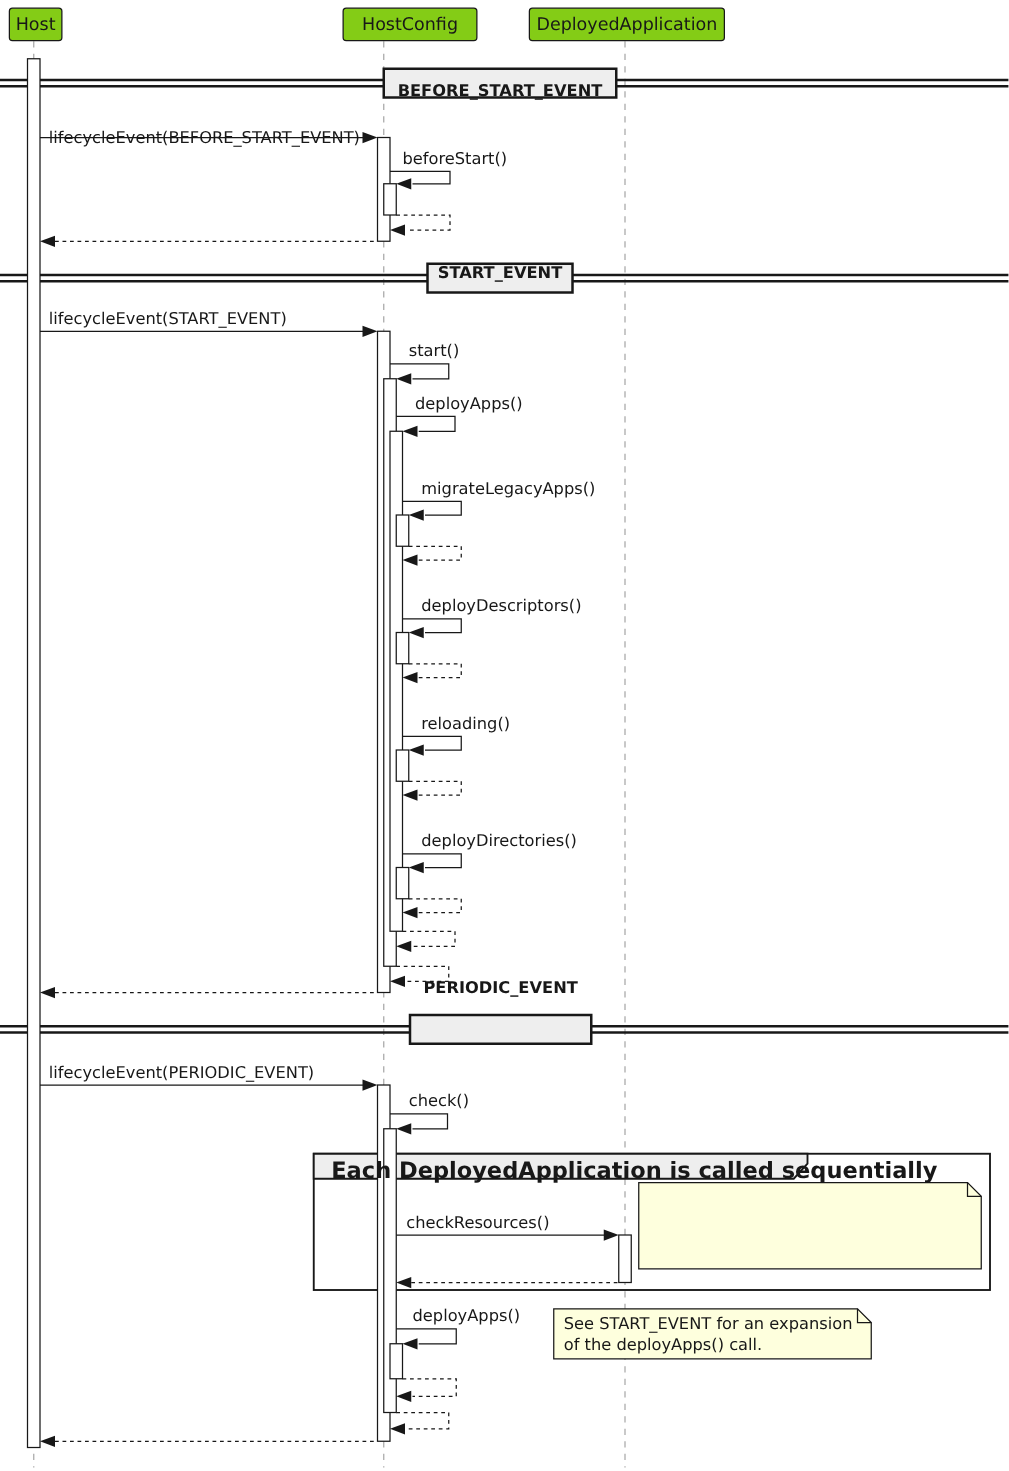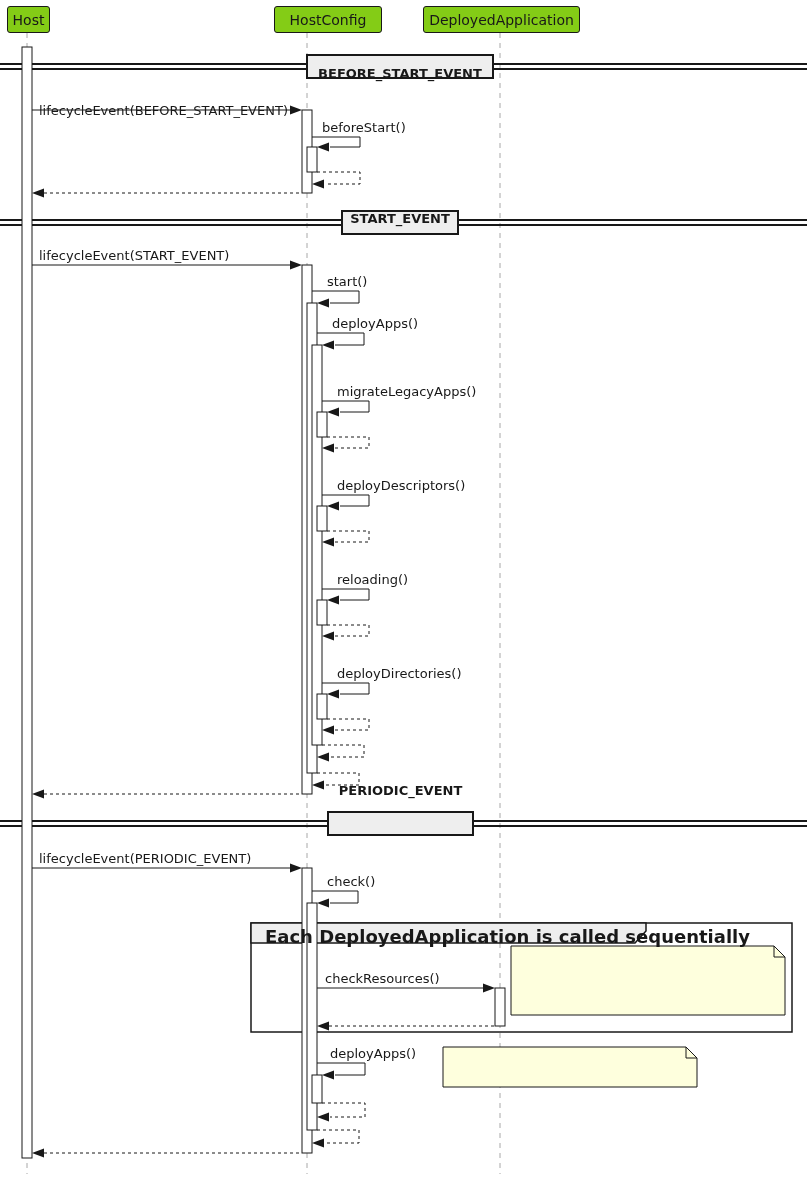--- a/index.html
+++ b/index.html
@@ -169,14 +169,18 @@
   <div class="lbl" style="left:332px;top:316px;">deployApps()</div>
   <div class="lbl" style="left:337px;top:384px;">migrateLegacyApps()</div>
   <div class="lbl" style="left:337px;top:478px;">deployDescriptors()</div>
   <div class="lbl" style="left:337px;top:572px;">reloading()</div>
   <div class="lbl" style="left:337px;top:666px;">deployDirectories()</div>
   <div class="lbl" style="left:39px;top:851px;">lifecycleEvent(PERIODIC_EVENT)</div>
   <div class="lbl" style="left:327px;top:874px;">check()</div>
   <div class="lbl" style="left:325px;top:971px;">checkResources()</div>
   <div class="lbl" style="left:330px;top:1046px;">deployApps()</div>
 
+  <div class="note-text" style="left:451px;top:1052px;">
+    <div>See START_EVENT for an expansion</div>
+    <div>of the deployApps() call.</div>
+  </div>
 
 </div>
 
 </body></html>

